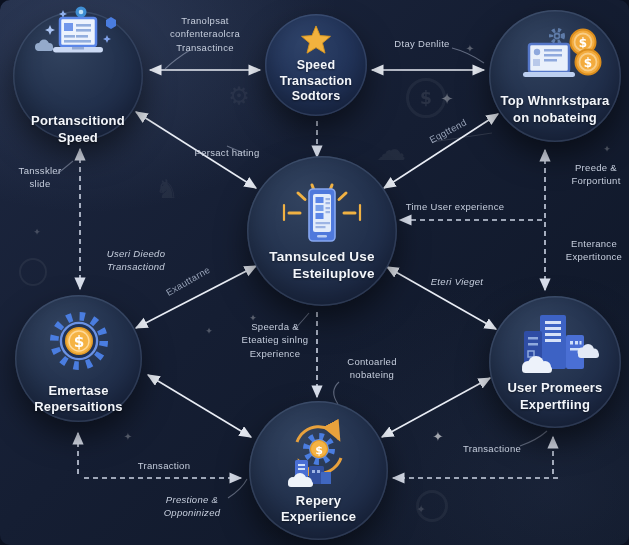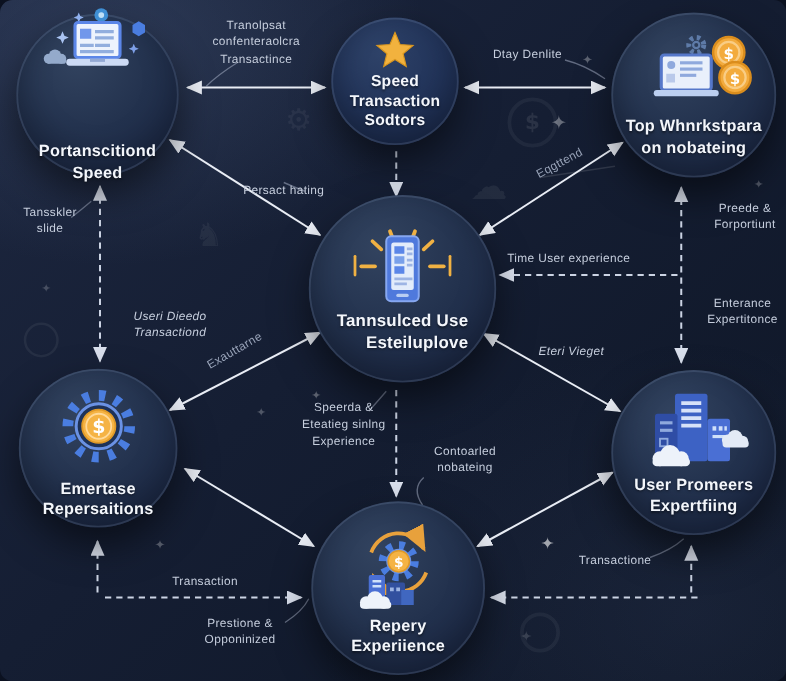--- a/index.html
+++ b/index.html
@@ -50,21 +50,21 @@
   .el-4{left:455px;top:207px;}
   .el-5{left:596px;top:174px;}
   .el-6{left:40px;top:177px;}
   .el-7{left:136px;top:260px;font-style:italic;}
   .el-8{left:188px;top:281px;transform:translate(-50%,-50%) rotate(-30deg);}
   .el-9{left:457px;top:282px;font-style:italic;}
   .el-10{left:594px;top:250px;}
   .el-11{left:275px;top:340px;}
   .el-12{left:372px;top:368px;}
   .el-13{left:164px;top:466px;}
-  .el-14{left:192px;top:506px;}
+  .el-14{left:192px;top:506px;font-style:italic;}
   .el-15{left:492px;top:449px;text-align:right;}
   
   .deco{position:absolute;transform:translate(-50%,-50%);color:#fff;pointer-events:none;font-family:"DejaVu Sans",sans-serif;line-height:1;}
   .dk-gear{left:239px;top:96px;font-size:24px;opacity:.05}
   .dk-cloud{left:391px;top:150px;font-size:30px;opacity:.06}
   .dk-knight{left:167px;top:189px;font-size:26px;opacity:.05}
   .dk-dollar{left:426px;top:98px;width:34px;height:34px;border:3px solid rgba(255,255,255,.05);
     border-radius:50%;color:rgba(255,255,255,.09);font-size:17px;font-weight:bold;
     display:flex;align-items:center;justify-content:center;}
   .dk-circle{left:33px;top:272px;width:24px;height:24px;border:2px solid rgba(255,255,255,.06);border-radius:50%;}

